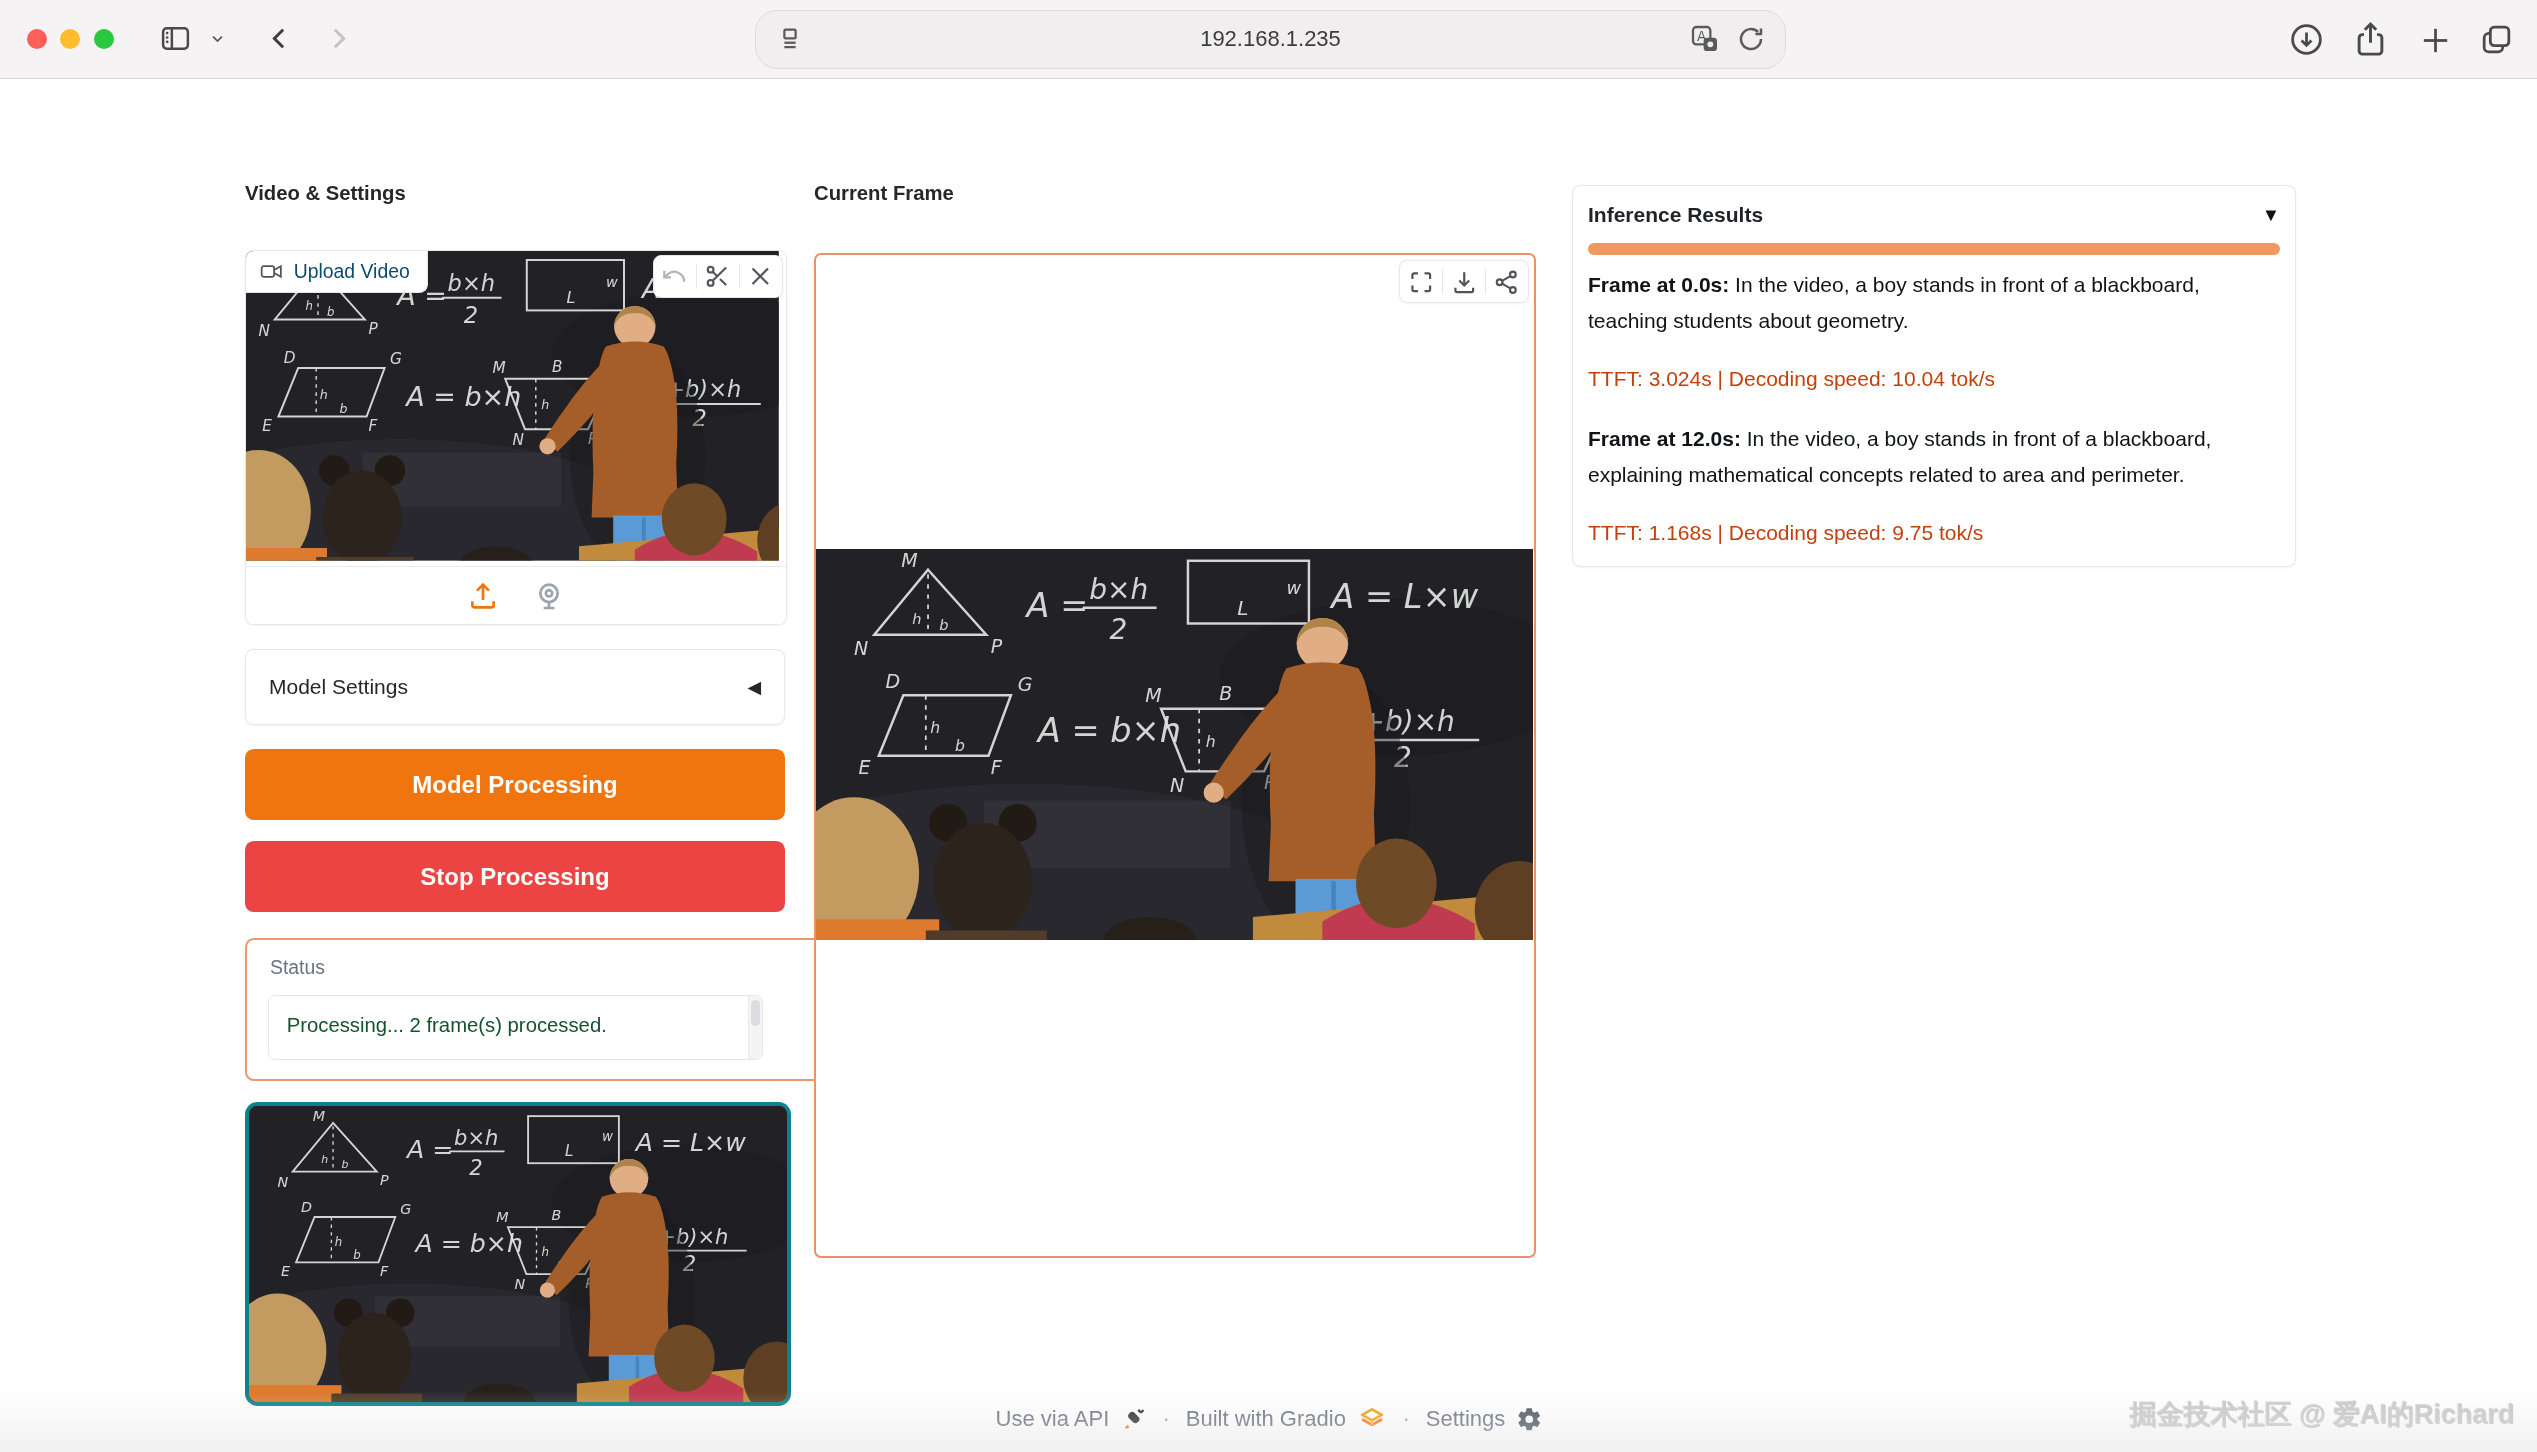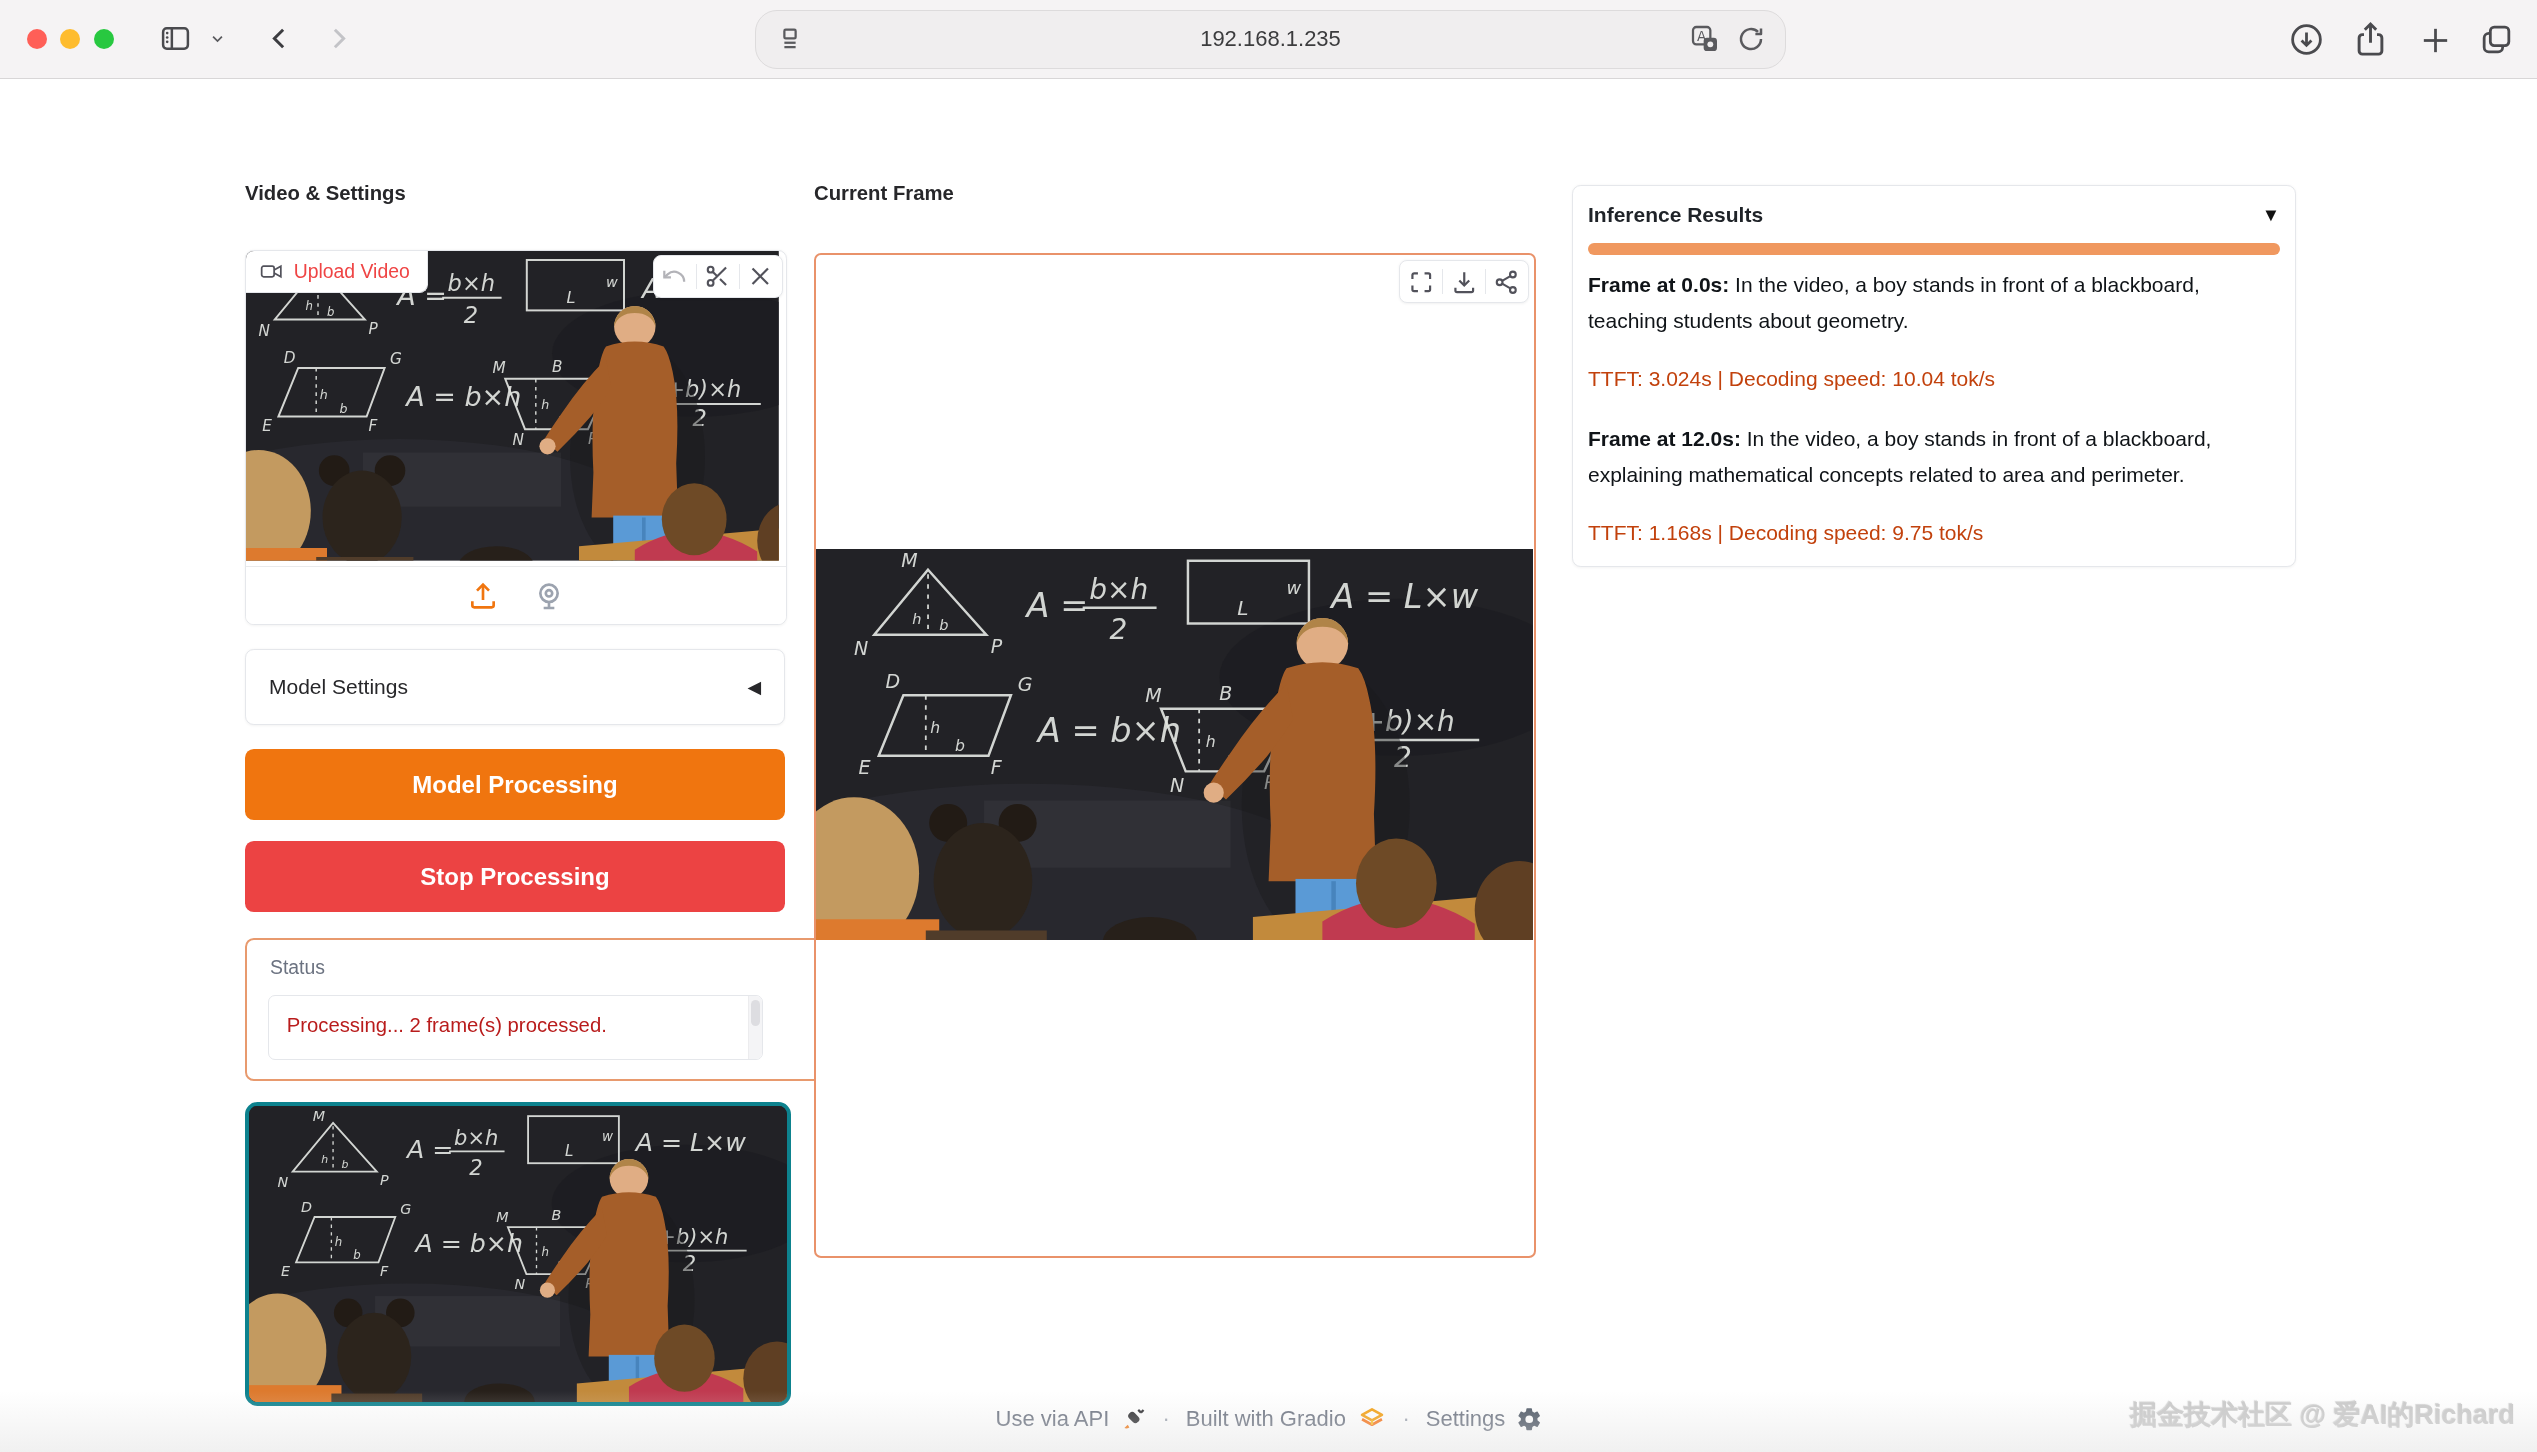--- a/index.html
+++ b/index.html
@@ -18,39 +18,39 @@
   
   #page-title{position:absolute;left:245px;top:104px;font-size:32px;font-weight:700;color:#1f2328;letter-spacing:0.2px;}
   .section-label{position:absolute;font-size:20.3px;font-weight:700;color:#27272a;}
 
   .card{background:#fff;border:0.9px solid #e5e7eb;border-radius:8.8px;box-shadow:0 0.9px 2.6px rgba(0,0,0,.05);}
 
   
   #video-card{position:absolute;left:245px;top:250px;width:540px;height:373px;overflow:hidden;}
   #video-card .media{position:absolute;left:0;top:0;width:540px;height:315px;overflow:hidden;}
   #video-card .strip{position:absolute;left:0;top:315px;width:540px;height:57px;border-top:0.9px solid #e9eaec;background:#fff;display:flex;align-items:center;justify-content:center;gap:34px;}
-  #upload-video-btn{position:absolute;left:0;top:0;height:42px;padding:0 17.7px 0 12.4px;background:#fff;border:0.9px solid #e5e7eb;border-radius:0 0 8.8px 0;border-top:none;border-left:none;display:flex;align-items:center;gap:8.8px;font-size:19.4px;color:#ef4444;z-index:3;}
+  #upload-video-btn{position:absolute;left:0;top:0;height:42px;padding:0 17.7px 0 12.4px;background:#fff;border:0.9px solid #e5e7eb;border-radius:0 0 8.8px 0;border-top:none;border-left:none;display:flex;align-items:center;gap:8.8px;font-size:19.4px;color:#0c4a6e;z-index:3;}
   .mini-toolbar{position:absolute;display:flex;align-items:center;background:#fff;border:0.9px solid #e5e7eb;border-radius:8px;z-index:3;box-shadow:0 0.9px 2.6px rgba(0,0,0,.06);}
   .mini-toolbar .tb{display:flex;align-items:center;justify-content:center;width:42px;height:41px;background:none;border:none;padding:0;}
   .mini-toolbar .sep{width:0.9px;height:25px;background:#e5e7eb;}
 
   
   #model-accordion{position:absolute;left:245px;top:649px;width:540px;height:76px;display:flex;align-items:center;justify-content:space-between;padding:0 23px;box-sizing:border-box;}
   #model-accordion .lbl{font-size:21px;color:#27272a;}
   #model-accordion .arrow{font-size:17.7px;color:#27272a;}
 
   .big-btn{position:absolute;left:245px;width:540px;height:71px;border:none;border-radius:8.8px;color:#fff;font-size:24px;font-weight:700;font-family:inherit;display:flex;align-items:center;justify-content:center;}
   #start-btn{top:749px;background:#f0750f;}
   #stop-btn{top:841px;background:#ec4343;}
 
   
   #status-group{position:absolute;left:245px;top:938px;width:604px;height:143px;border:2.6px solid #e89a6e;border-radius:8.8px;background:#fff;box-sizing:border-box;}
   #status-label{position:absolute;left:23px;top:16px;font-size:19.4px;color:#6b7280;}
   #status-box{position:absolute;left:21px;top:55px;width:495px;height:65px;border:0.9px solid #e5e7eb;border-radius:7px;background:#fff;box-sizing:border-box;overflow:hidden;}
-  #status-text{position:absolute;left:17.7px;top:17.7px;font-size:20.3px;color:#b91c1c;white-space:nowrap;}
+  #status-text{position:absolute;left:17.7px;top:17.7px;font-size:20.3px;color:#14532d;white-space:nowrap;}
   #status-scroll{position:absolute;right:0;top:0;width:13.2px;height:100%;background:#f4f4f6;border-left:0.9px solid #ececee;}
   #status-scroll .thumb{position:absolute;left:1.8px;top:3.5px;width:9.7px;height:26.5px;border-radius:5.3px;background:#dddde1;}
 
   
   #video2{position:absolute;left:245px;top:1102px;width:546px;height:304px;border:4.4px solid #0d828e;border-radius:12.4px;overflow:hidden;box-sizing:border-box;background:#222226;}
 
   
   #frame-card{position:absolute;left:814px;top:253px;width:722px;height:1005px;border:2.6px solid #e9926a;border-radius:7px;background:#fff;box-sizing:border-box;overflow:hidden;}
   #frame-photo{position:absolute;left:0;top:294px;width:717px;height:391px;overflow:hidden;}
   #frame-toolbar{right:5.3px;top:5.3px;}

